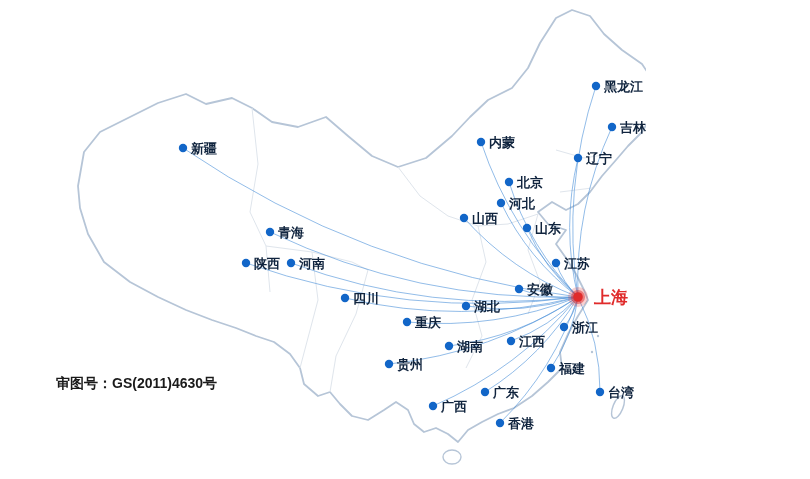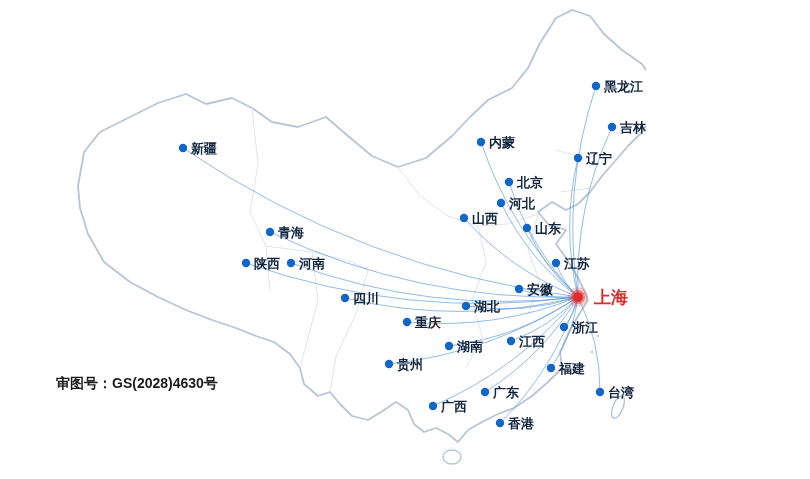--- a/index.html
+++ b/index.html
@@ -202,14 +202,14 @@
         <rect class="scale-box" x="731" y="434" width="27" height="13"></rect>
         <g class="scale-box-lines">
           <line x1="734" y1="437.5" x2="755" y2="437.5"></line>
           <line x1="734" y1="440.5" x2="749" y2="440.5"></line>
           <line x1="734" y1="443.5" x2="752" y2="443.5"></line>
         </g>
       </g>
     </g>
   </svg>
 
-  <div class="approval">审图号：GS(2028)4630号</div>
+  <div class="approval">审图号：GS(2011)4630号</div>
 </div>
 
 </body></html>

